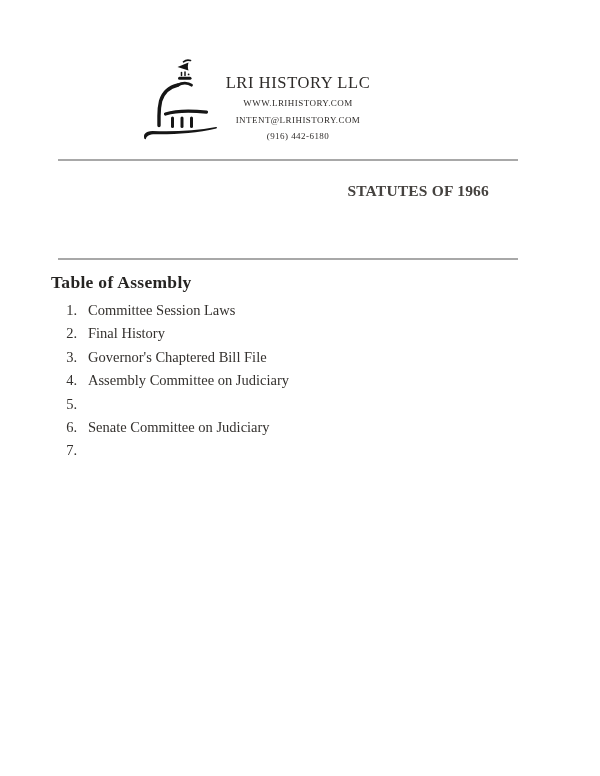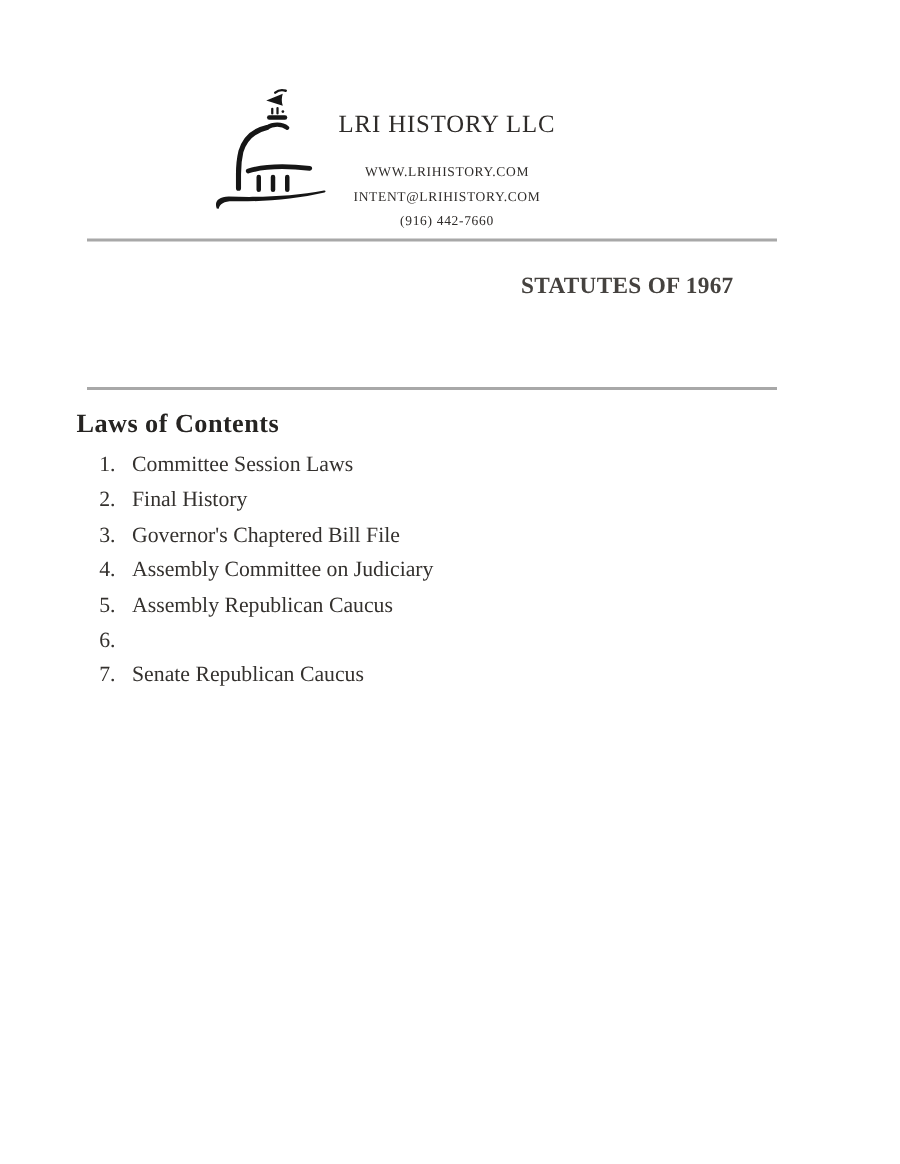--- a/index.html
+++ b/index.html
@@ -30,21 +30,21 @@
     left: 203px;
     top: 74px;
     width: 190px;
     text-align: center;
     color: #2e2b29;
   }
   .company {
     font-size: 16.5px;
     letter-spacing: 0.6px;
     line-height: 18px;
-    margin-bottom: 14px;
+    margin-bottom: 3px;
     font-weight: 500;
   }
   .contact {
     font-size: 9px;
     letter-spacing: 0.45px;
     line-height: 16.5px;
   }
 
   
   .rule {
@@ -131,56 +131,55 @@
     <path d="M40 59 L40 67.5" stroke-width="3"></path>
     <path d="M49.5 59 L49.5 67.5" stroke-width="3"></path>
 
     <path d="M2.5 80 C0.8 75.5 3.2 72.2 10.5 72 C32 72.8 54 71.8 74 68 C75.2 67.8 75.4 68.9 74.3 69.4 C55 73.9 33 75.5 13.5 75.2 C7.5 75.1 4.5 76.8 3.8 80.2 Z" fill="#161616" stroke="none"></path>
   </svg>
 
   <div class="lh-text">
     <div class="company">LRI HISTORY LLC</div>
     <div class="contact">WWW.LRIHISTORY.COM</div>
     <div class="contact">INTENT@LRIHISTORY.COM</div>
-    <div class="contact">(916) 442-7660</div>
+    <div class="contact">(916) 442-6180</div>
   </div>
 
   <div class="rule rule-top"></div>
 
   <div class="reference">
-    <div class="ref-line">STATUTES OF 1967</div>
+    <div class="ref-line">STATUTES OF 1966</div>
   </div>
 
   <div class="rule rule-mid"></div>
 
-  <h2 class="toc-heading">Laws of Contents</h2>
+  <h2 class="toc-heading">Table of Assembly</h2>
 
   <div class="toc">
     <div class="toc-row">
       <span class="toc-num">1.</span>
       <span class="toc-label">Committee Session Laws</span>
     </div>
     <div class="toc-row">
       <span class="toc-num">2.</span>
       <span class="toc-label">Final History</span>
     </div>
     <div class="toc-row">
       <span class="toc-num">3.</span>
       <span class="toc-label">Governor's Chaptered Bill File</span>
     </div>
     <div class="toc-row">
       <span class="toc-num">4.</span>
       <span class="toc-label">Assembly Committee on Judiciary</span>
     </div>
     <div class="toc-row">
       <span class="toc-num">5.</span>
-      <span class="toc-label">Assembly Republican Caucus</span>
     </div>
     <div class="toc-row">
       <span class="toc-num">6.</span>
+      <span class="toc-label">Senate Committee on Judiciary</span>
     </div>
     <div class="toc-row">
       <span class="toc-num">7.</span>
-      <span class="toc-label">Senate Republican Caucus</span>
     </div>
   </div>
 
 </div>
 
 </body></html>

